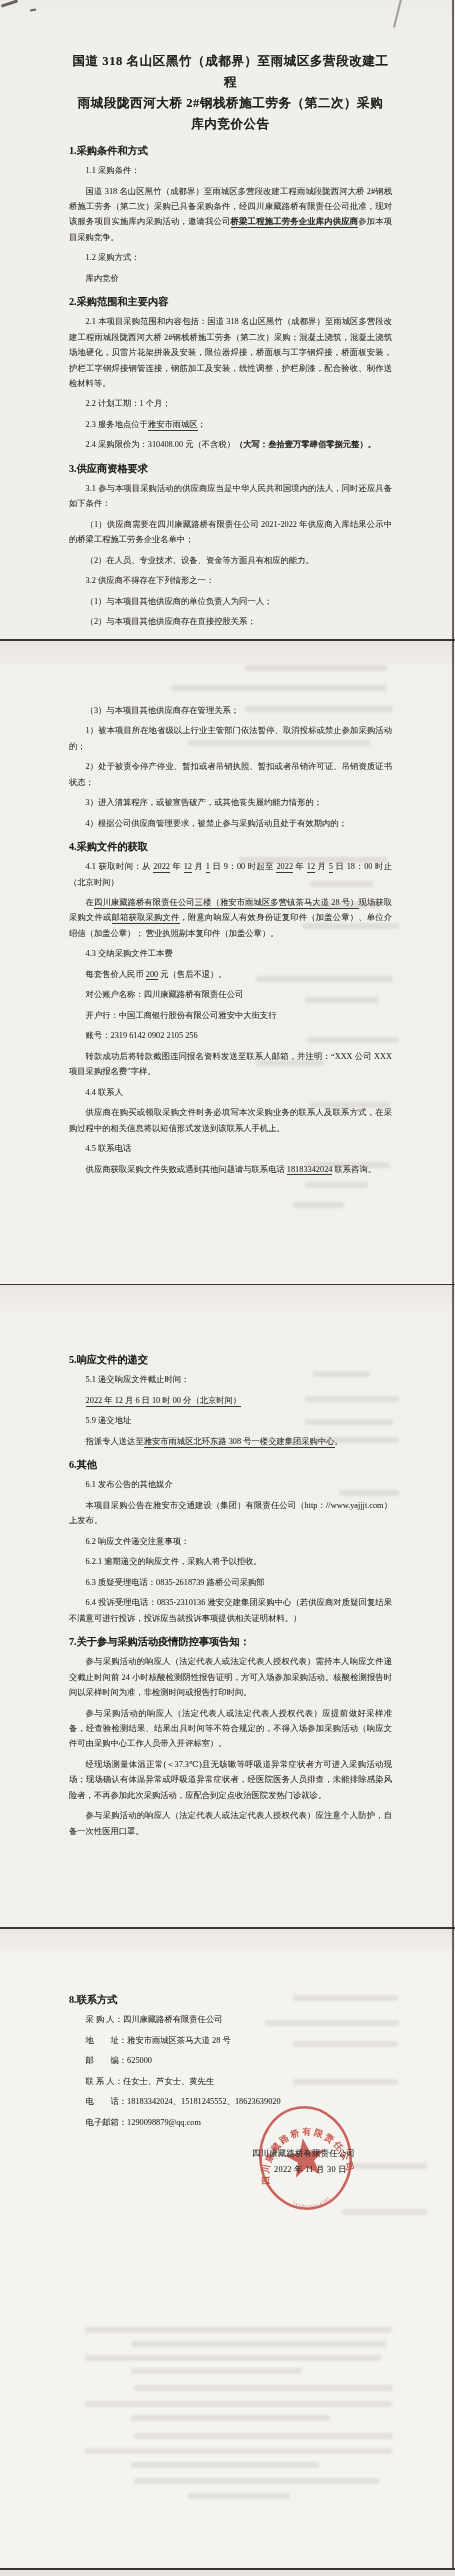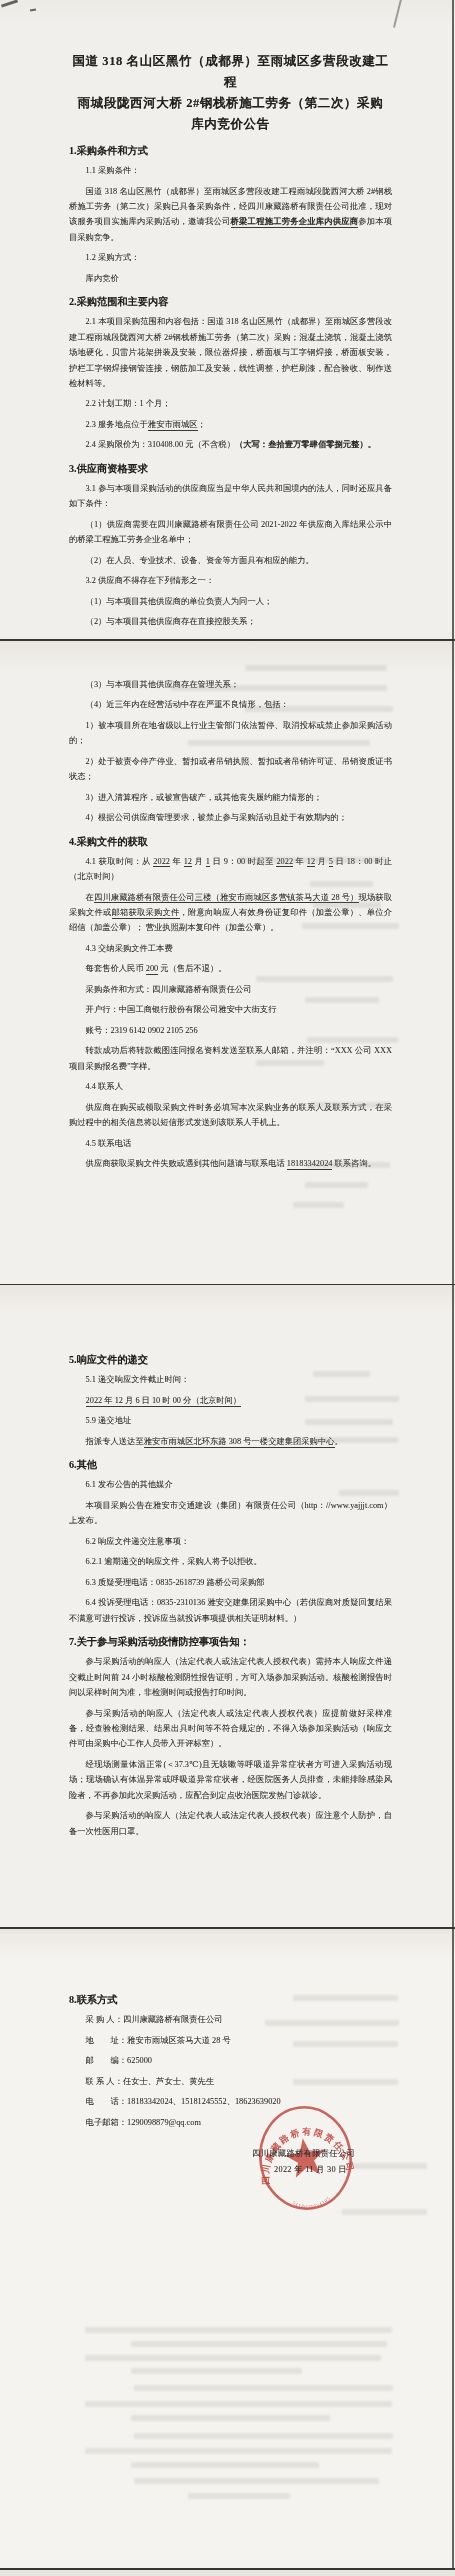--- a/index.html
+++ b/index.html
@@ -2,21 +2,21 @@
 <html style="font-size:9px"><head>
 <meta charset="utf-8">
 <style>
   html,body{margin:0;padding:0;background:#e9e7e3;}
   #doc{position:relative;width:455px;height:2576px;overflow:hidden;
        background:#efede9;font-family:"Liberation Serif","DejaVu Serif",serif;
        color:#2c2a27;}
   .page{position:relative;width:455px;box-sizing:border-box;
         padding-left:69px;padding-right:63px;}
   #p1{height:639px;padding-top:51px;background:linear-gradient(180deg,#edebe6 0,#f1efeb 24px);}
-  #p2{height:643px;padding-top:31px;background:linear-gradient(180deg,#e9e6e1 0,#f2f0ec 28.5px);}
+  #p2{height:643px;padding-top:57px;background:linear-gradient(180deg,#e9e6e1 0,#f2f0ec 28.5px);}
   #p3{height:642px;padding-top:59px;background:linear-gradient(180deg,#e9e6e1 0,#f2f0ec 28.5px);}
   #p4{height:639px;padding-top:55px;background:linear-gradient(180deg,#eae7e2 0,#f5f3ef 28.5px);}
   .cut{height:1.7px;background:#39362f;box-shadow:0 0.6px 1.1px rgba(60,55,50,.55);}
   #strip{height:6.8px;background:#e7e5e0;}
   .title{font-size:12.5px;font-weight:bold;text-align:center;line-height:21px;
          letter-spacing:0.6px;color:#232120;text-shadow:0 0 0.3px rgba(0,0,0,.35);}
   .h1{font-size:10.2px;font-weight:bold;margin:9px 0 2.3px 0;color:#201e1c;
       text-shadow:0 0 0.3px rgba(0,0,0,.3);}
   .p{font-size:8.3px;line-height:15.4px;margin-top:5.1px;text-indent:2em;
      text-align:justify;text-shadow:0 0 0.3px rgba(0,0,0,.22);}
@@ -62,31 +62,30 @@
       <div class="p"><span>（1）供应商需要在四川康藏路桥有限责任公司 2021-2022 年供应商入库结果公示中的桥梁工程施工劳务企业名单中；</span></div>
       <div class="p"><span>（2）在人员、专业技术、设备、资金等方面具有相应的能力。</span></div>
       <div class="p"><span>3.2 供应商不得存在下列情形之一：</span></div>
       <div class="p"><span>（1）与本项目其他供应商的单位负责人为同一人；</span></div>
       <div class="p"><span>（2）与本项目其他供应商存在直接控股关系；</span></div>
     </div>
   <div class="cut"></div>
 
   <div class="page" id="p2">
       <div class="p"><span>（3）与本项目其他供应商存在管理关系；</span></div>
-      <div class="p"><span>（4）近三年内在经营活动中存在严重不良情形，包括：</span></div>
       <div class="p"><span>1）被本项目所在地省级以上行业主管部门依法暂停、取消投标或禁止参加采购活动的；</span></div>
       <div class="p"><span>2）处于被责令停产停业、暂扣或者吊销执照、暂扣或者吊销许可证、吊销资质证书状态；</span></div>
       <div class="p"><span>3）进入清算程序，或被宣告破产，或其他丧失履约能力情形的；</span></div>
       <div class="p"><span>4）根据公司供应商管理要求，被禁止参与采购活动且处于有效期内的；</span></div>
       <div class="h1">4.采购文件的获取</div>
       <div class="p"><span>4.1 获取时间：从 </span><span class="u">2022</span><span> 年 </span><span class="u">12</span><span> 月 </span><span class="u">1</span><span> 日 9：00 时起至 </span><span class="u">2022</span><span> 年 </span><span class="u">12</span><span> 月 </span><span class="u">5</span><span> 日 18：00 时止（北京时间）</span></div>
       <div class="p"><span>在</span><span class="u">四川康藏路桥有限责任公司三楼（雅安市雨城区多营镇茶马大道 28 号）</span><span>现场获取采购文件或</span><span class="u">邮箱获取采购文件</span><span>，附意向响应人有效身份证复印件（加盖公章）、单位介绍信（加盖公章）； 营业执照副本复印件（加盖公章）。</span></div>
       <div class="p"><span>4.3 交纳采购文件工本费</span></div>
       <div class="p"><span>每套售价人民币 </span><span class="u">200</span><span> 元（售后不退）。</span></div>
-      <div class="p"><span>采购条件和方式：四川康藏路桥有限责任公司</span></div>
+      <div class="p"><span>对公账户名称：四川康藏路桥有限责任公司</span></div>
       <div class="p"><span>开户行：中国工商银行股份有限公司雅安中大街支行</span></div>
       <div class="p"><span>账号：2319 6142 0902 2105 256</span></div>
       <div class="p"><span>转款成功后将转款截图连同报名资料发送至联系人邮箱，并注明：“XXX 公司 XXX 项目采购报名费”字样。</span></div>
       <div class="p"><span>4.4 联系人</span></div>
       <div class="p"><span>供应商在购买或领取采购文件时务必填写本次采购业务的联系人及联系方式，在采购过程中的相关信息将以短信形式发送到该联系人手机上。</span></div>
       <div class="p"><span>4.5 联系电话</span></div>
       <div class="p"><span>供应商获取采购文件失败或遇到其他问题请与联系电话 </span><span class="u">18183342024</span><span> 联系咨询。</span></div>
     </div>
   <div class="cut"></div>
 

